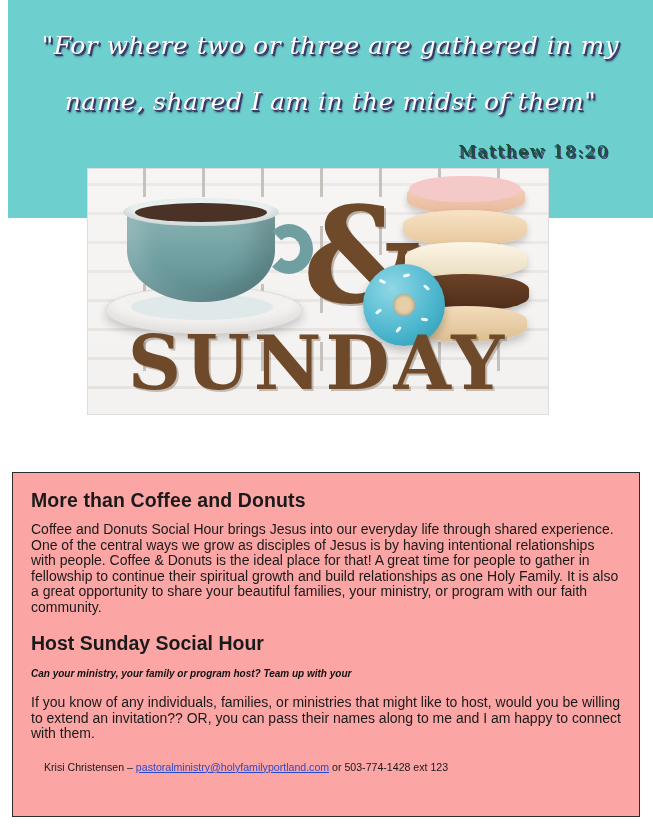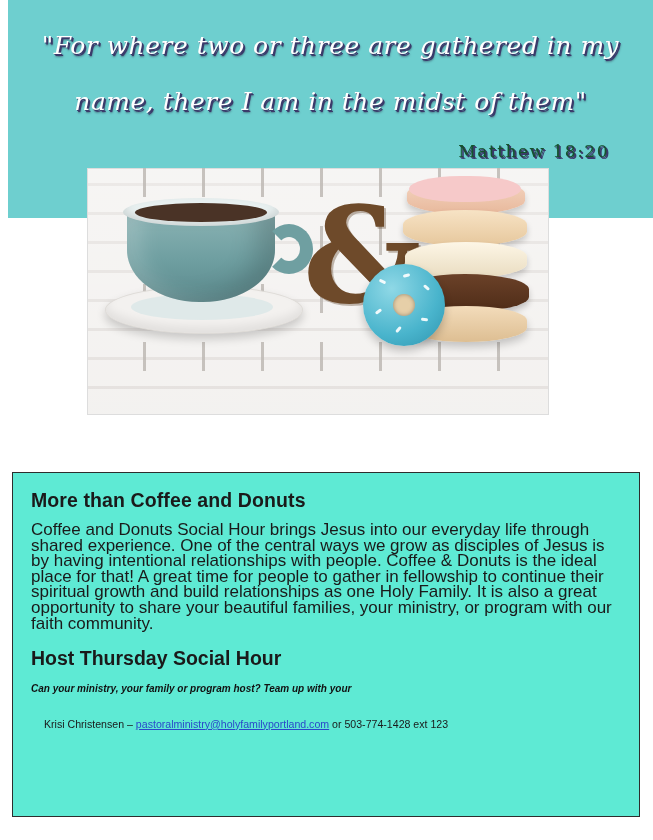--- a/index.html
+++ b/index.html
@@ -206,38 +206,38 @@
   
   .textbox {
     position: absolute;
     left: 12px;
     top: 472px;
     width: 628px;
     height: 345px;
     border: 1px solid #2d2d2d;
     box-sizing: border-box;
     padding: 14px 18px 0 18px;
-    background: #5eead4;
+    background: #fca5a5;
   }
   h2.head {
     margin: 2px 0 10px 0;
     font-size: 19.5px;
     font-weight: bold;
     color: #1a1a1a;
     letter-spacing: 0.1px;
   }
   h2.head2 {
     margin: 16px 0 10px 0;
     font-size: 19.5px;
     font-weight: bold;
     color: #1a1a1a;
   }
   p.body {
     margin: 0 0 4px 0;
-    font-size: 17px;
+    font-size: 14px;
     line-height: 15.6px;
     color: #1a1a1a;
     text-align: left;
   }
   p.emph {
     margin: 0 0 12px 0;
     font-size: 10px;
     line-height: 18.5px;
     font-weight: bold;
     font-style: italic;
@@ -254,21 +254,21 @@
     color: #2a49c9;
     text-decoration: underline;
   }
 </style>
 </head>
 <body>
 
 <div class="banner">
   <div class="quote-wrap">
     <div class="quote-line">"For where two or three are gathered in my</div>
-    <div class="quote-line">name, there I am in the midst of them"</div>
+    <div class="quote-line">name, shared I am in the midst of them"</div>
   </div>
   <div class="quote-attrib">Matthew 18:20</div>
 </div>
 
 <div class="hero-img">
   <div class="brick-a" style="top:0px;"></div>
   <div class="brick-b" style="top:58px;"></div>
   <div class="brick-a" style="top:116px;"></div>
   <div class="brick-b" style="top:174px;"></div>
 
@@ -289,28 +289,30 @@
   <div class="donut d5"></div>
   <div class="dblue"></div>
   <div class="dblue-hole"></div>
   <div class="spr" style="left:292px;top:112px;transform:rotate(25deg);"></div>
   <div class="spr" style="left:316px;top:106px;transform:rotate(-15deg);"></div>
   <div class="spr" style="left:336px;top:118px;transform:rotate(40deg);"></div>
   <div class="spr" style="left:288px;top:142px;transform:rotate(-35deg);"></div>
   <div class="spr" style="left:334px;top:150px;transform:rotate(10deg);"></div>
   <div class="spr" style="left:308px;top:160px;transform:rotate(-50deg);"></div>
 
+  <div class="sunday">SUNDAY</div>
 </div>
 
 <div class="textbox">
   <h2 class="head">More than Coffee and Donuts</h2>
   <p class="body">Coffee and Donuts Social Hour brings Jesus into our everyday life through shared experience. One of the central ways we grow as disciples of Jesus is by having intentional relationships with people. Coffee &amp; Donuts is the ideal place for that! A great time for people to gather in fellowship to continue their spiritual growth and build relationships as one Holy Family. It is also a great opportunity to share your beautiful families, your ministry, or program with our faith community.</p>
 
-  <h2 class="head2">Host Thursday Social Hour</h2>
+  <h2 class="head2">Host Sunday Social Hour</h2>
   <p class="emph">
     <span>Can your ministry, your family or program host? Team up with your</span><br>
   </p>
 
+  <p class="body">If you know of any individuals, families, or ministries that might like to host, would you be willing to extend an invitation?? OR, you can pass their names along to me and I am happy to connect with them.</p>
 
   <p class="sign">
     <span>Krisi Christensen</span><span> – </span><a class="mail" href="#">pastoralministry@holyfamilyportland.com</a><span> or 503-774-1428 ext 123</span>
   </p>
 </div>
 
 </body></html>

